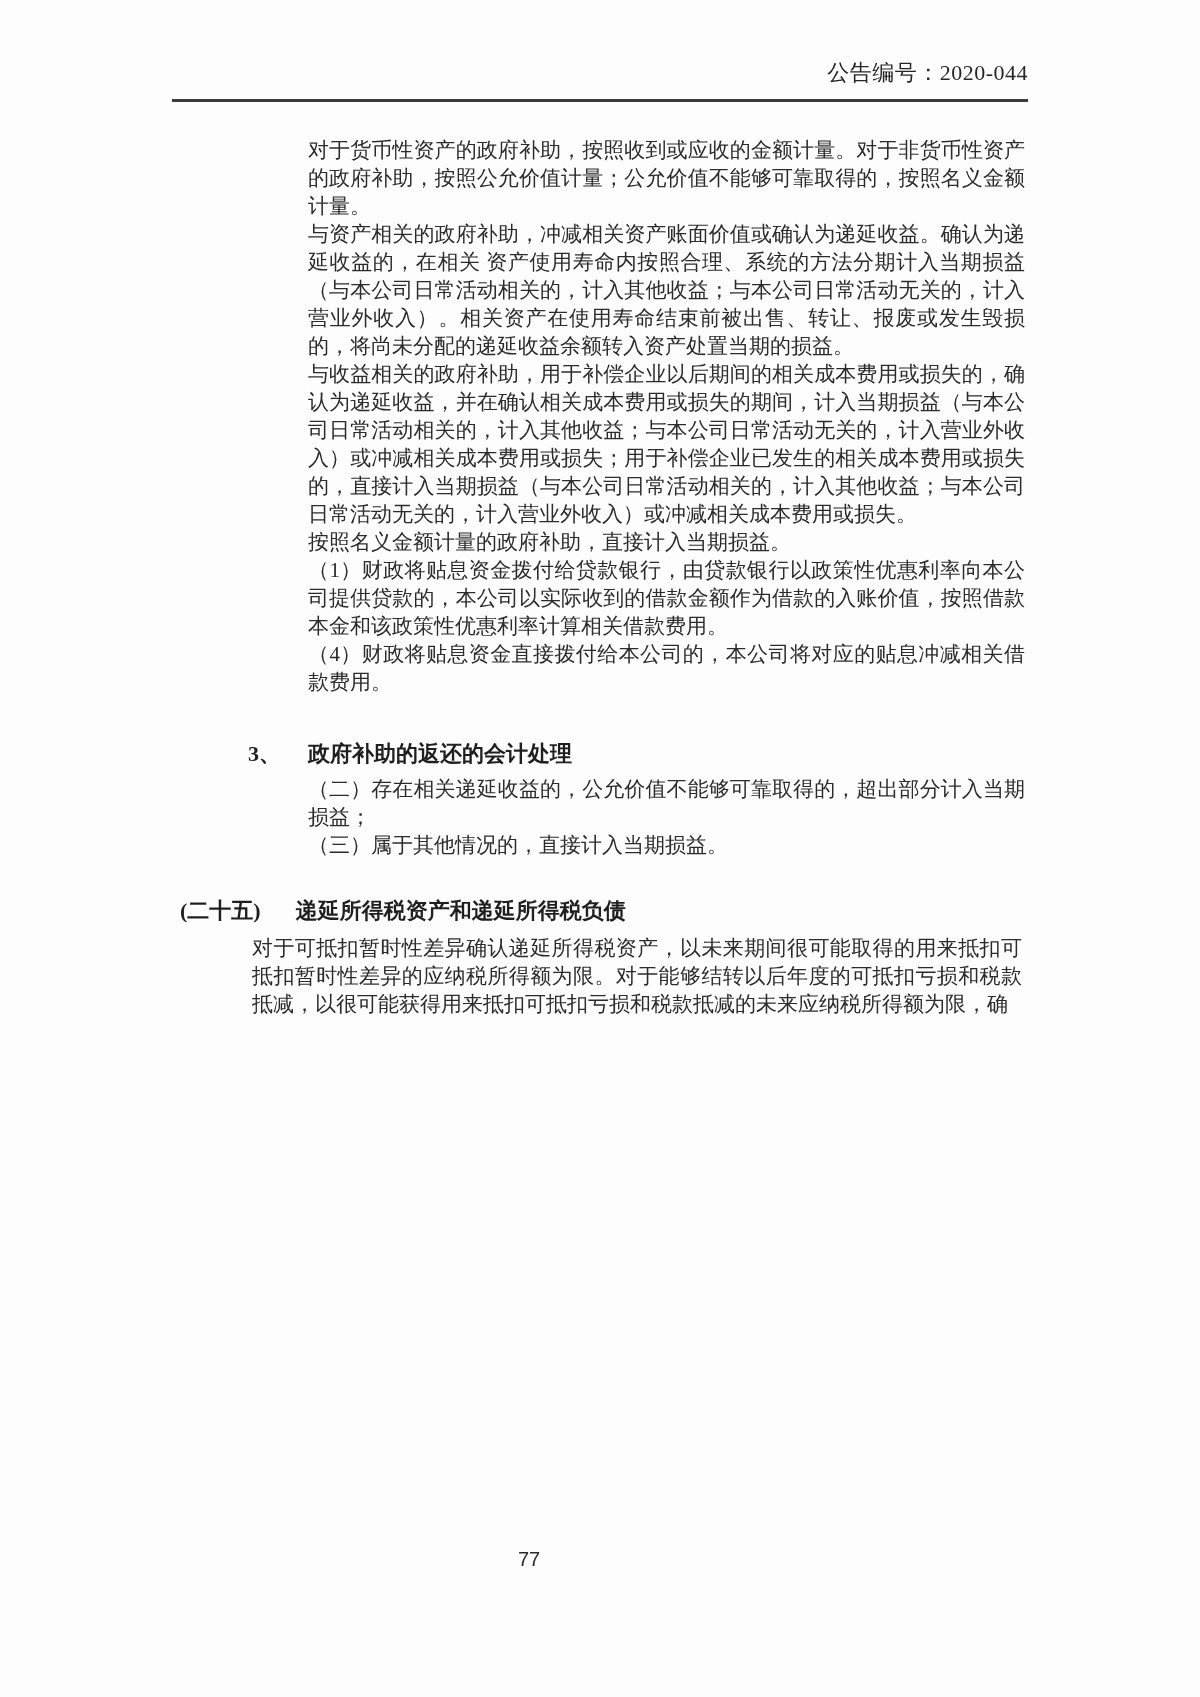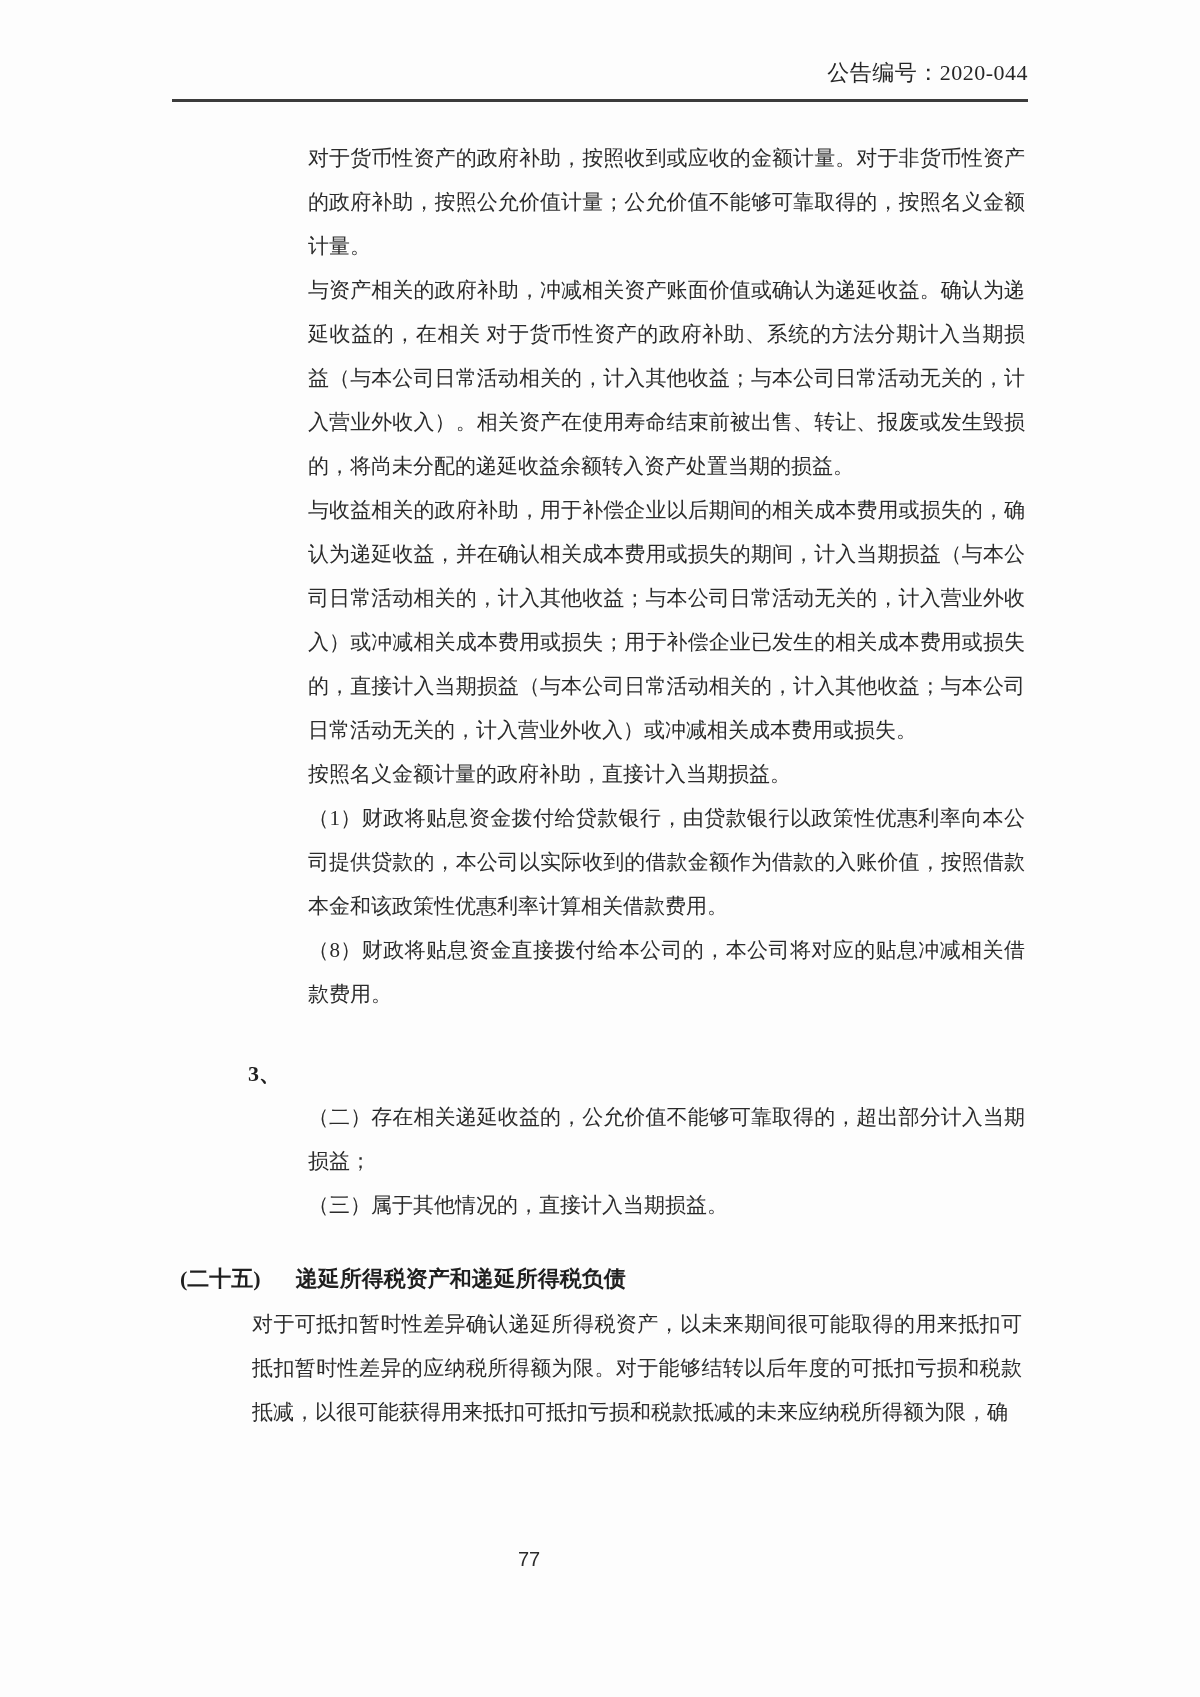--- a/index.html
+++ b/index.html
@@ -33,21 +33,21 @@
   .content {
     position: absolute;
     top: 136px;
     left: 0;
     width: 1200px;
   }
   .body-par {
     margin: 0 0 0 308px;
     width: 717px;
     font-size: 21px;
-    line-height: 44px;
+    line-height: 28px;
     text-align: justify;
     color: #2b2b2b;
   }
   .sec-heading {
     display: flex;
     font-weight: bold;
     font-size: 22px;
     line-height: 41.5px;
     color: #1f1f1f;
   }
@@ -74,28 +74,29 @@
 </style>
 </head>
 <body>
 
 <div class="page-header">公告编号：2020-044</div>
 <div class="header-rule"></div>
 
 <div class="content">
 
   <div class="body-par">对于货币性资产的政府补助，按照收到或应收的金额计量。对于非货币性资产的政府补助，按照公允价值计量；公允价值不能够可靠取得的，按照名义金额计量。</div>
-  <div class="body-par">与资产相关的政府补助，冲减相关资产账面价值或确认为递延收益。确认为递延收益的，在相关 对于货币性资产的政府补助、系统的方法分期计入当期损益（与本公司日常活动相关的，计入其他收益；与本公司日常活动无关的，计入营业外收入）。相关资产在使用寿命结束前被出售、转让、报废或发生毁损的，将尚未分配的递延收益余额转入资产处置当期的损益。</div>
+  <div class="body-par">与资产相关的政府补助，冲减相关资产账面价值或确认为递延收益。确认为递延收益的，在相关 资产使用寿命内按照合理、系统的方法分期计入当期损益（与本公司日常活动相关的，计入其他收益；与本公司日常活动无关的，计入营业外收入）。相关资产在使用寿命结束前被出售、转让、报废或发生毁损的，将尚未分配的递延收益余额转入资产处置当期的损益。</div>
   <div class="body-par">与收益相关的政府补助，用于补偿企业以后期间的相关成本费用或损失的，确认为递延收益，并在确认相关成本费用或损失的期间，计入当期损益（与本公司日常活动相关的，计入其他收益；与本公司日常活动无关的，计入营业外收入）或冲减相关成本费用或损失；用于补偿企业已发生的相关成本费用或损失的，直接计入当期损益（与本公司日常活动相关的，计入其他收益；与本公司日常活动无关的，计入营业外收入）或冲减相关成本费用或损失。</div>
   <div class="body-par">按照名义金额计量的政府补助，直接计入当期损益。</div>
   <div class="body-par">（1）财政将贴息资金拨付给贷款银行，由贷款银行以政策性优惠利率向本公司提供贷款的，本公司以实际收到的借款金额作为借款的入账价值，按照借款本金和该政策性优惠利率计算相关借款费用。</div>
-  <div class="body-par">（8）财政将贴息资金直接拨付给本公司的，本公司将对应的贴息冲减相关借款费用。</div>
+  <div class="body-par">（4）财政将贴息资金直接拨付给本公司的，本公司将对应的贴息冲减相关借款费用。</div>
 
   <div class="sec-heading sec3-heading">
     <span class="sec-num">3、</span>
+    <span class="sec-title">政府补助的返还的会计处理</span>
   </div>
   <div class="sec3-body">
     <div class="body-par">（二）存在相关递延收益的，公允价值不能够可靠取得的，超出部分计入当期损益；</div>
     <div class="body-par">（三）属于其他情况的，直接计入当期损益。</div>
   </div>
 
   <div class="sec-heading sec25-heading">
     <span class="sec-num">(二十五)</span>
     <span class="sec-title">递延所得税资产和递延所得税负债</span>
   </div>

